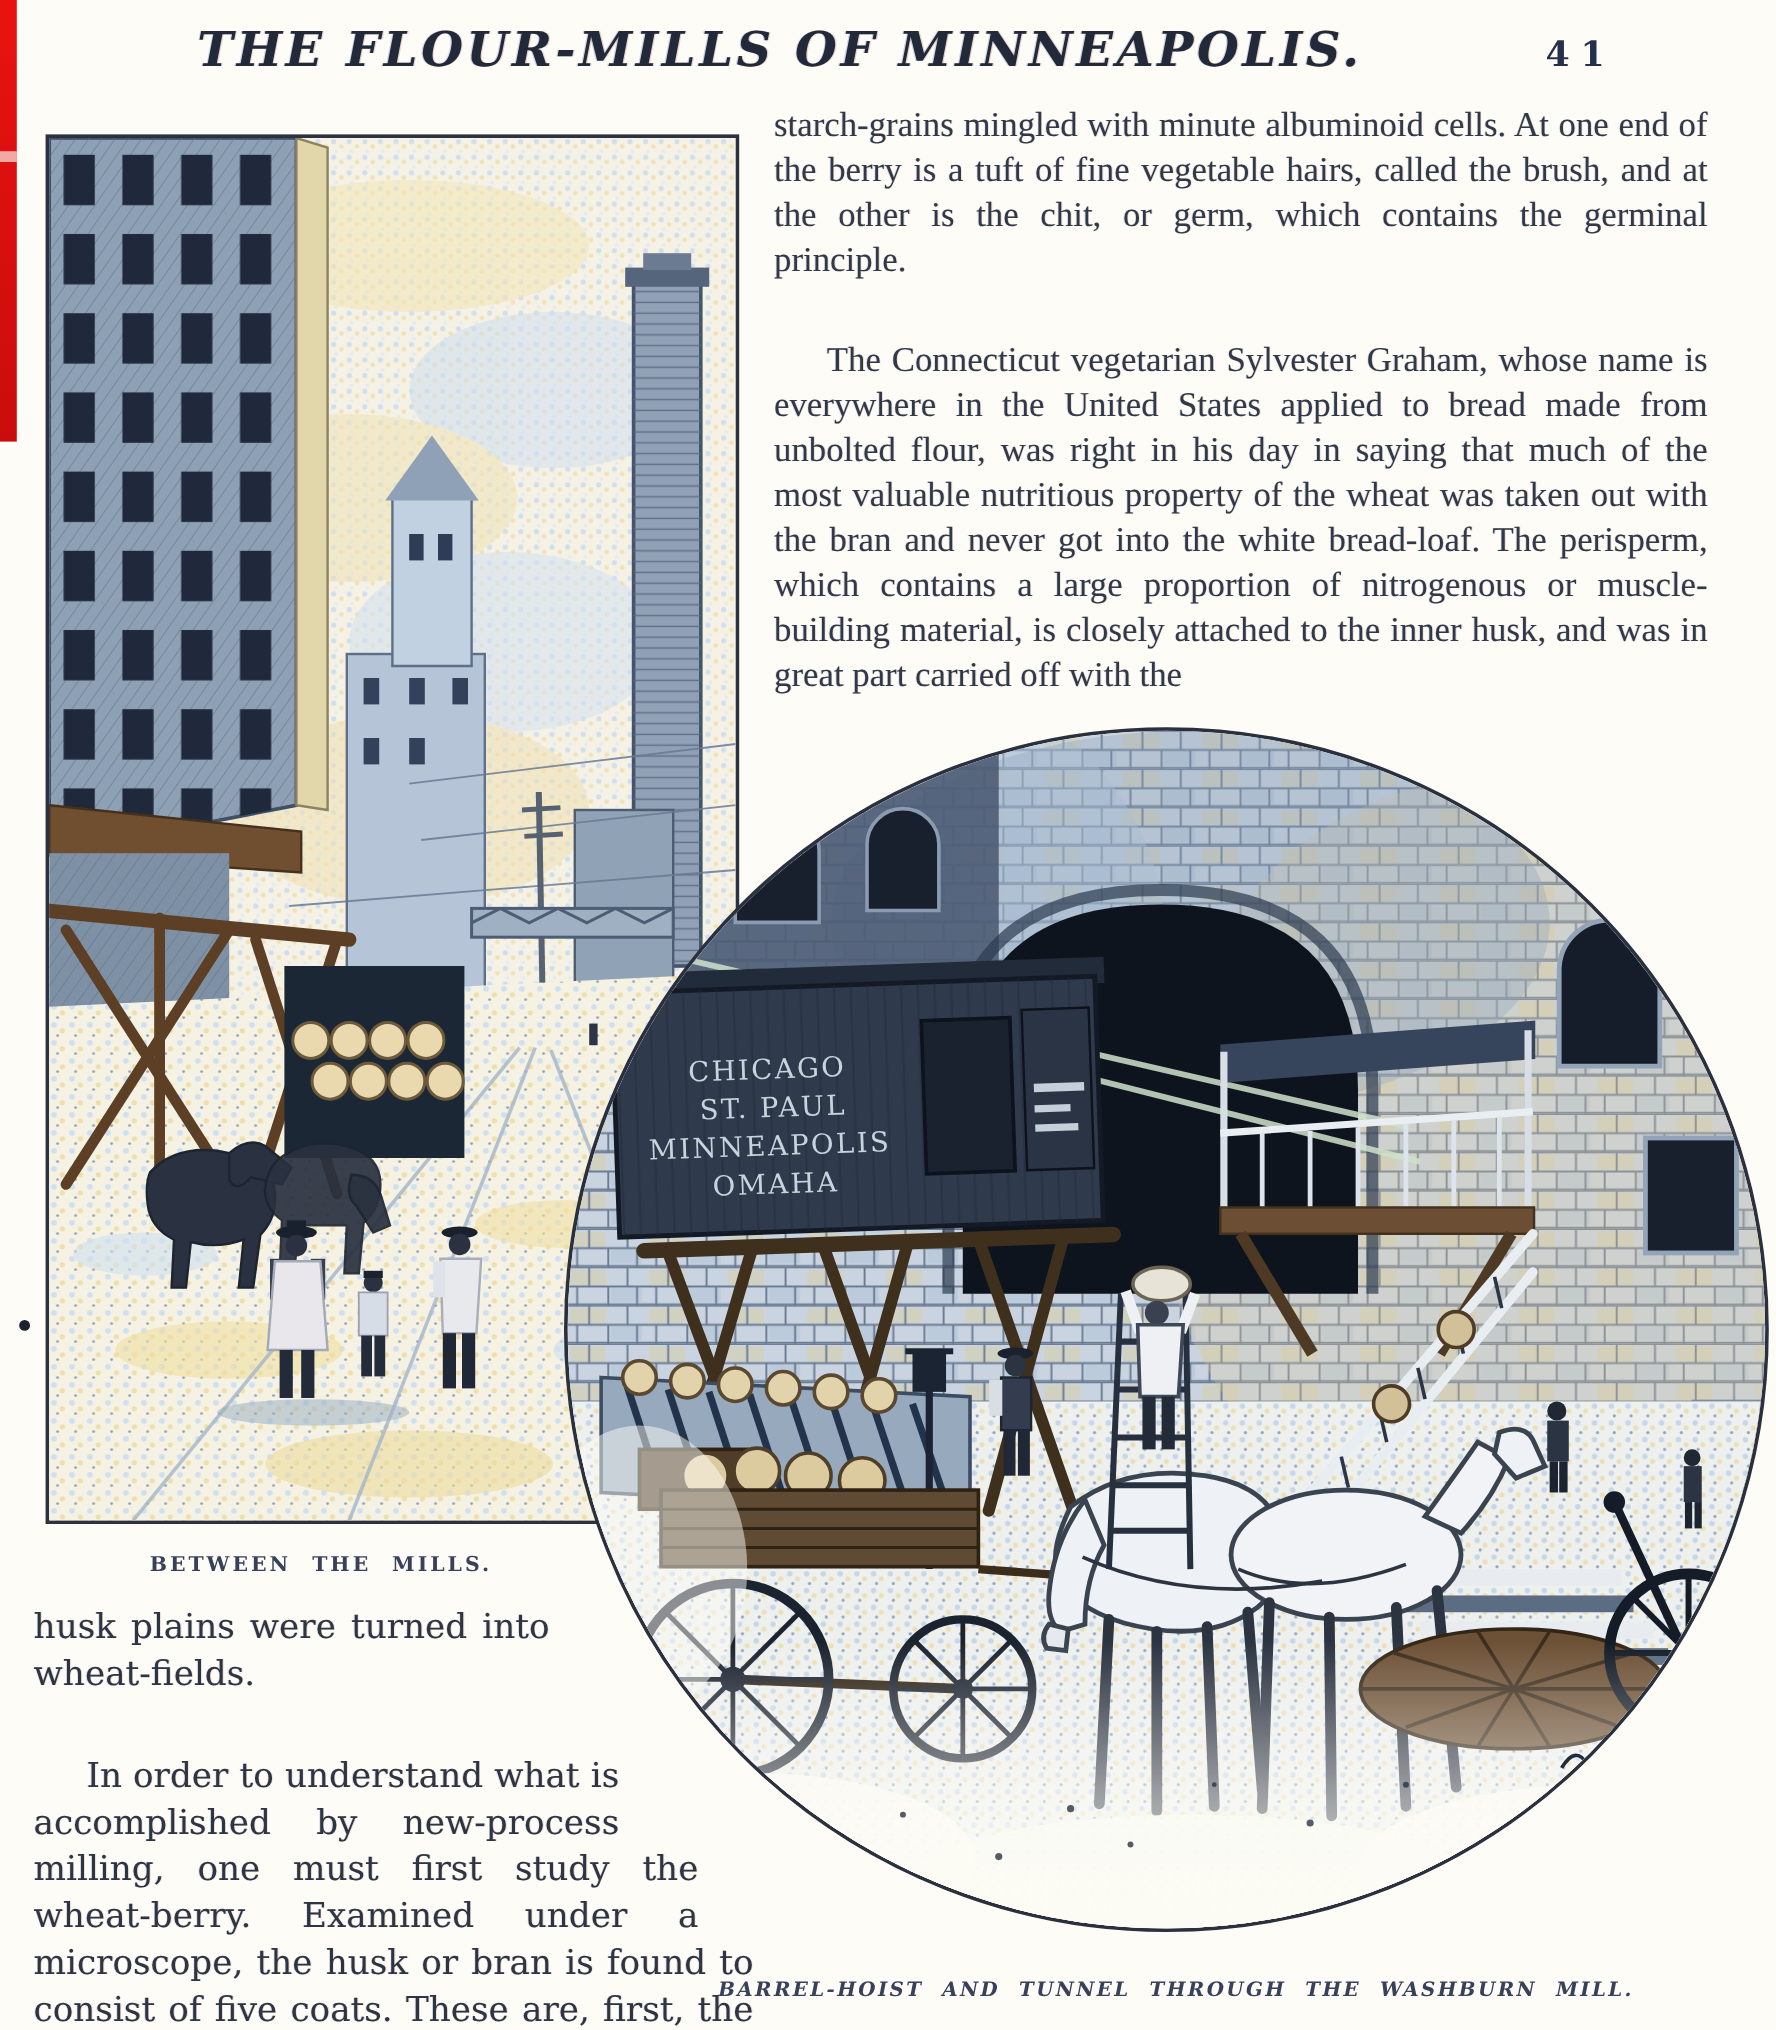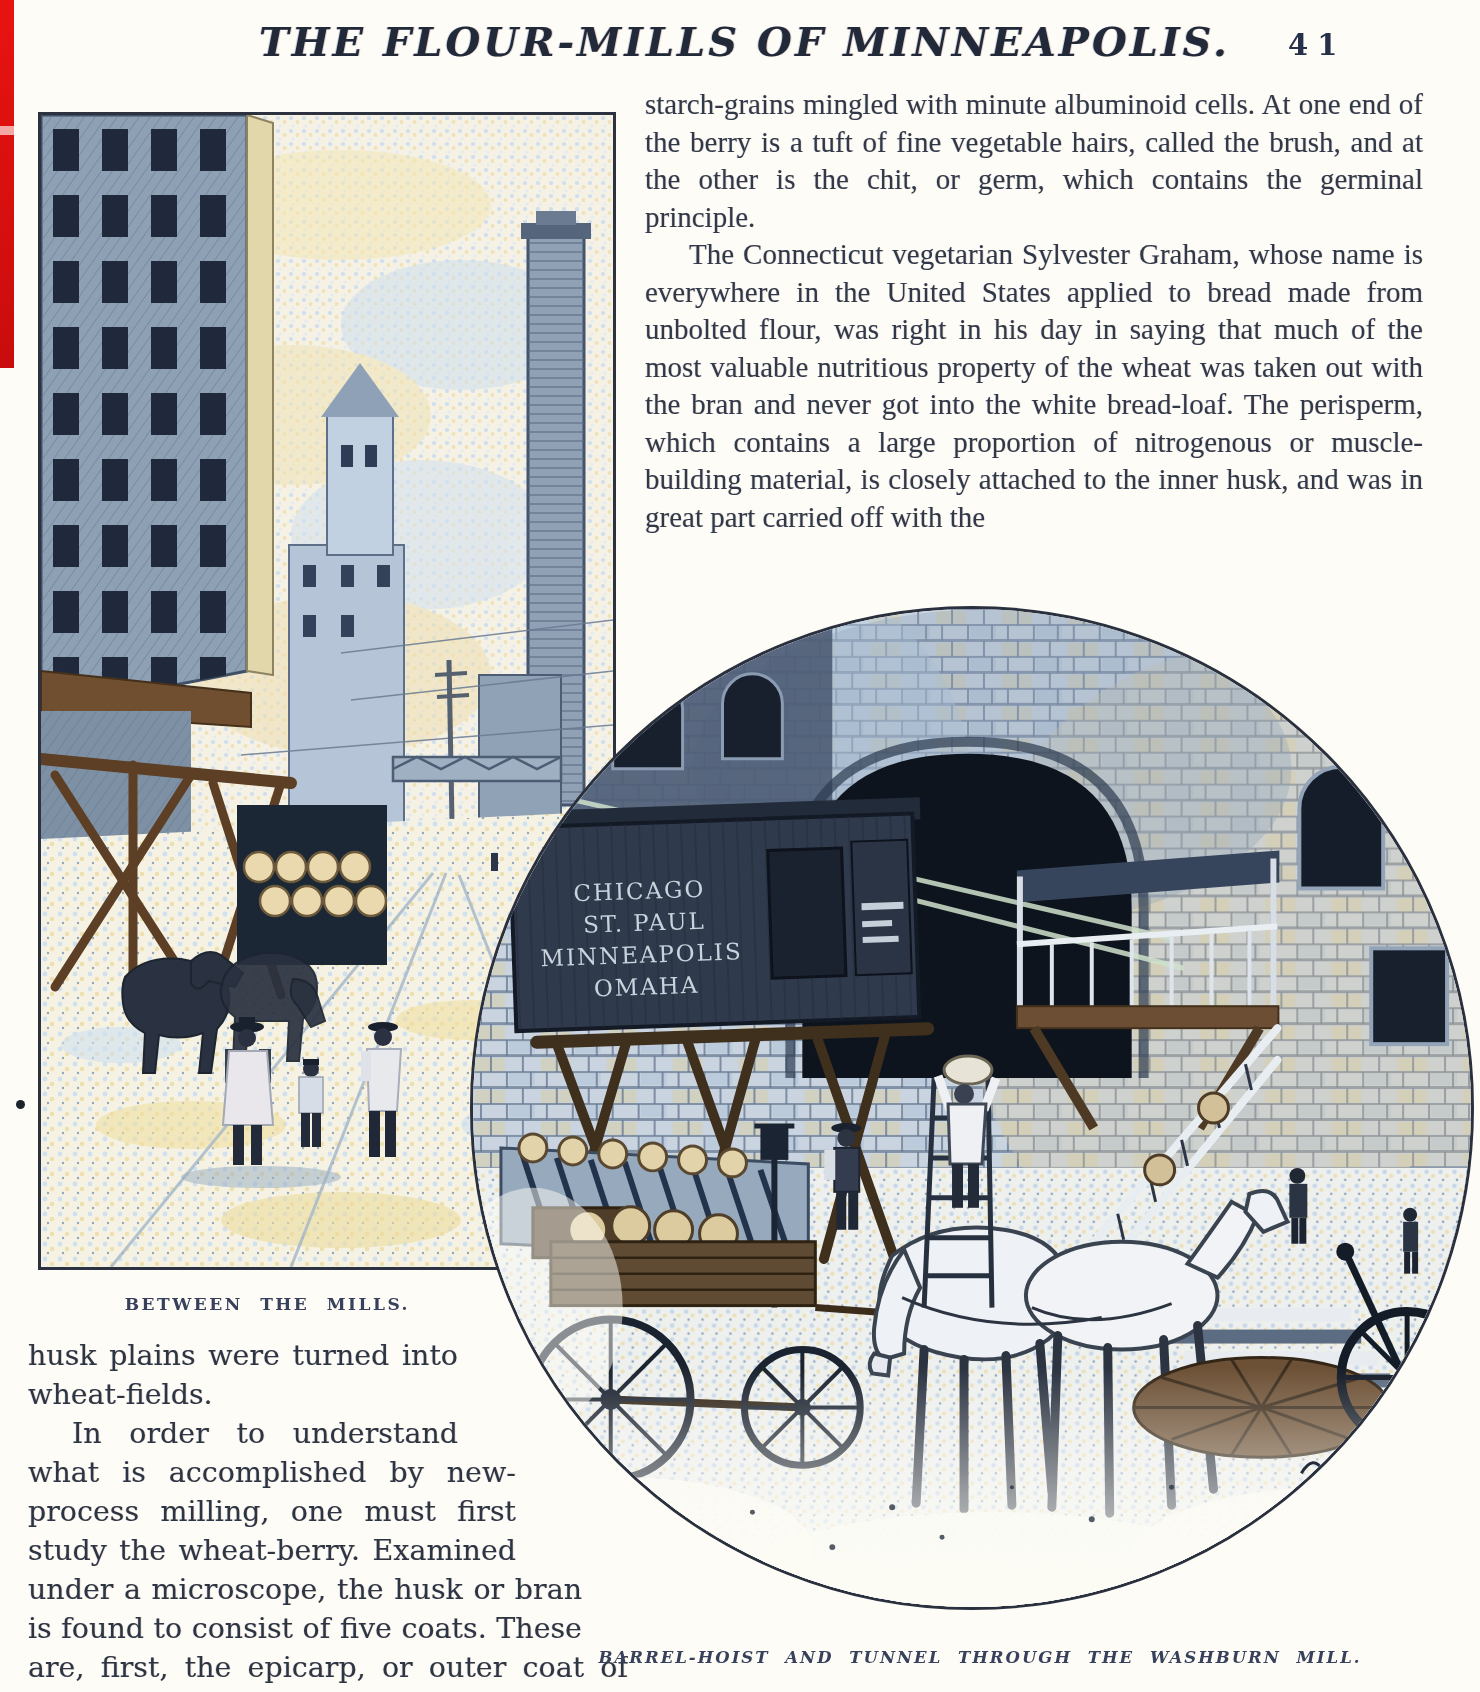--- a/index.html
+++ b/index.html
@@ -2,21 +2,21 @@
 <html><head>
 <meta charset="utf-8">
 <style>
   html,body{margin:0;padding:0;background:#ffffff;}
   .page{position:relative;width:1480px;height:1692px;background:#fdfcf7;overflow:hidden;
         font-family:"DejaVu Serif","Liberation Serif",serif;color:#313948;}
   .red-strip{position:absolute;left:0;top:0;width:14px;height:368px;
         background:linear-gradient(#e81311,#c90d0c);}
   .red-strip::after{content:"";position:absolute;left:0;top:126px;width:14px;height:9px;
         background:#fdfcf7;opacity:.65;}
-  header{position:absolute;left:70px;top:18px;width:1160px;text-align:right;}
+  header{position:absolute;left:70px;top:18px;width:1160px;text-align:center;}
   .title{margin:0;font-style:italic;font-weight:bold;font-size:40px;letter-spacing:3px;
         color:#222a3a;text-shadow:1px 0 rgba(150,60,50,.22),-1px 0 rgba(40,70,150,.22);}
   .pagenum{position:absolute;left:1288px;top:28px;font-size:29px;font-weight:bold;
         letter-spacing:9px;color:#27304a;text-align:center;}
   .left-fig{position:absolute;left:38px;top:112px;width:578px;height:1158px;
         border:3px solid #2c3240;box-sizing:border-box;background:#f1efe4;}
   .left-fig svg{display:block;width:100%;height:100%;}
   .circle-fig{position:absolute;left:470px;top:606px;width:1004px;height:1004px;
         border-radius:50%;border:3px solid #2a303d;box-sizing:border-box;overflow:hidden;
         background:#f6f4ec;}
@@ -24,21 +24,21 @@
   .caption{font-weight:bold;color:#38415c;}
   .left-caption{position:absolute;left:70px;top:1294px;width:340px;text-align:right;
         font-size:17px;letter-spacing:2.5px;word-spacing:9px;}
   .bottom-caption{position:absolute;left:520px;top:1648px;width:920px;text-align:center;
         font-size:16.5px;letter-spacing:2px;word-spacing:8px;font-style:italic;}
   .right-col{position:absolute;left:645px;top:86px;width:778px;font-size:29px;
         line-height:37.5px;text-align:justify;font-family:Liberation Serif, serif;}
   .bottom-left{position:absolute;left:28px;top:1336px;width:600px;height:356px;
         font-size:28.5px;line-height:39px;text-align:justify;color:#2e3542;overflow:hidden;}
   .copy{margin:0;text-shadow:.7px 0 rgba(140,60,50,.16),-.7px 0 rgba(50,80,150,.16);}
-  .copy + .copy{text-indent:44px;}
+  .copy + .copy{text-indent:44px;margin-top:46px;}
   .spacer{float:right;clear:right;}
   .s1{width:170px;height:80px;}
   .s2{width:112px;height:118px;}
   .s3{width:46px;height:78px;}
   .ink-speck{position:absolute;left:16px;top:1100px;width:9px;height:9px;border-radius:50%;
         background:#1c232f;}
 </style>
 </head>
 <body>
 

